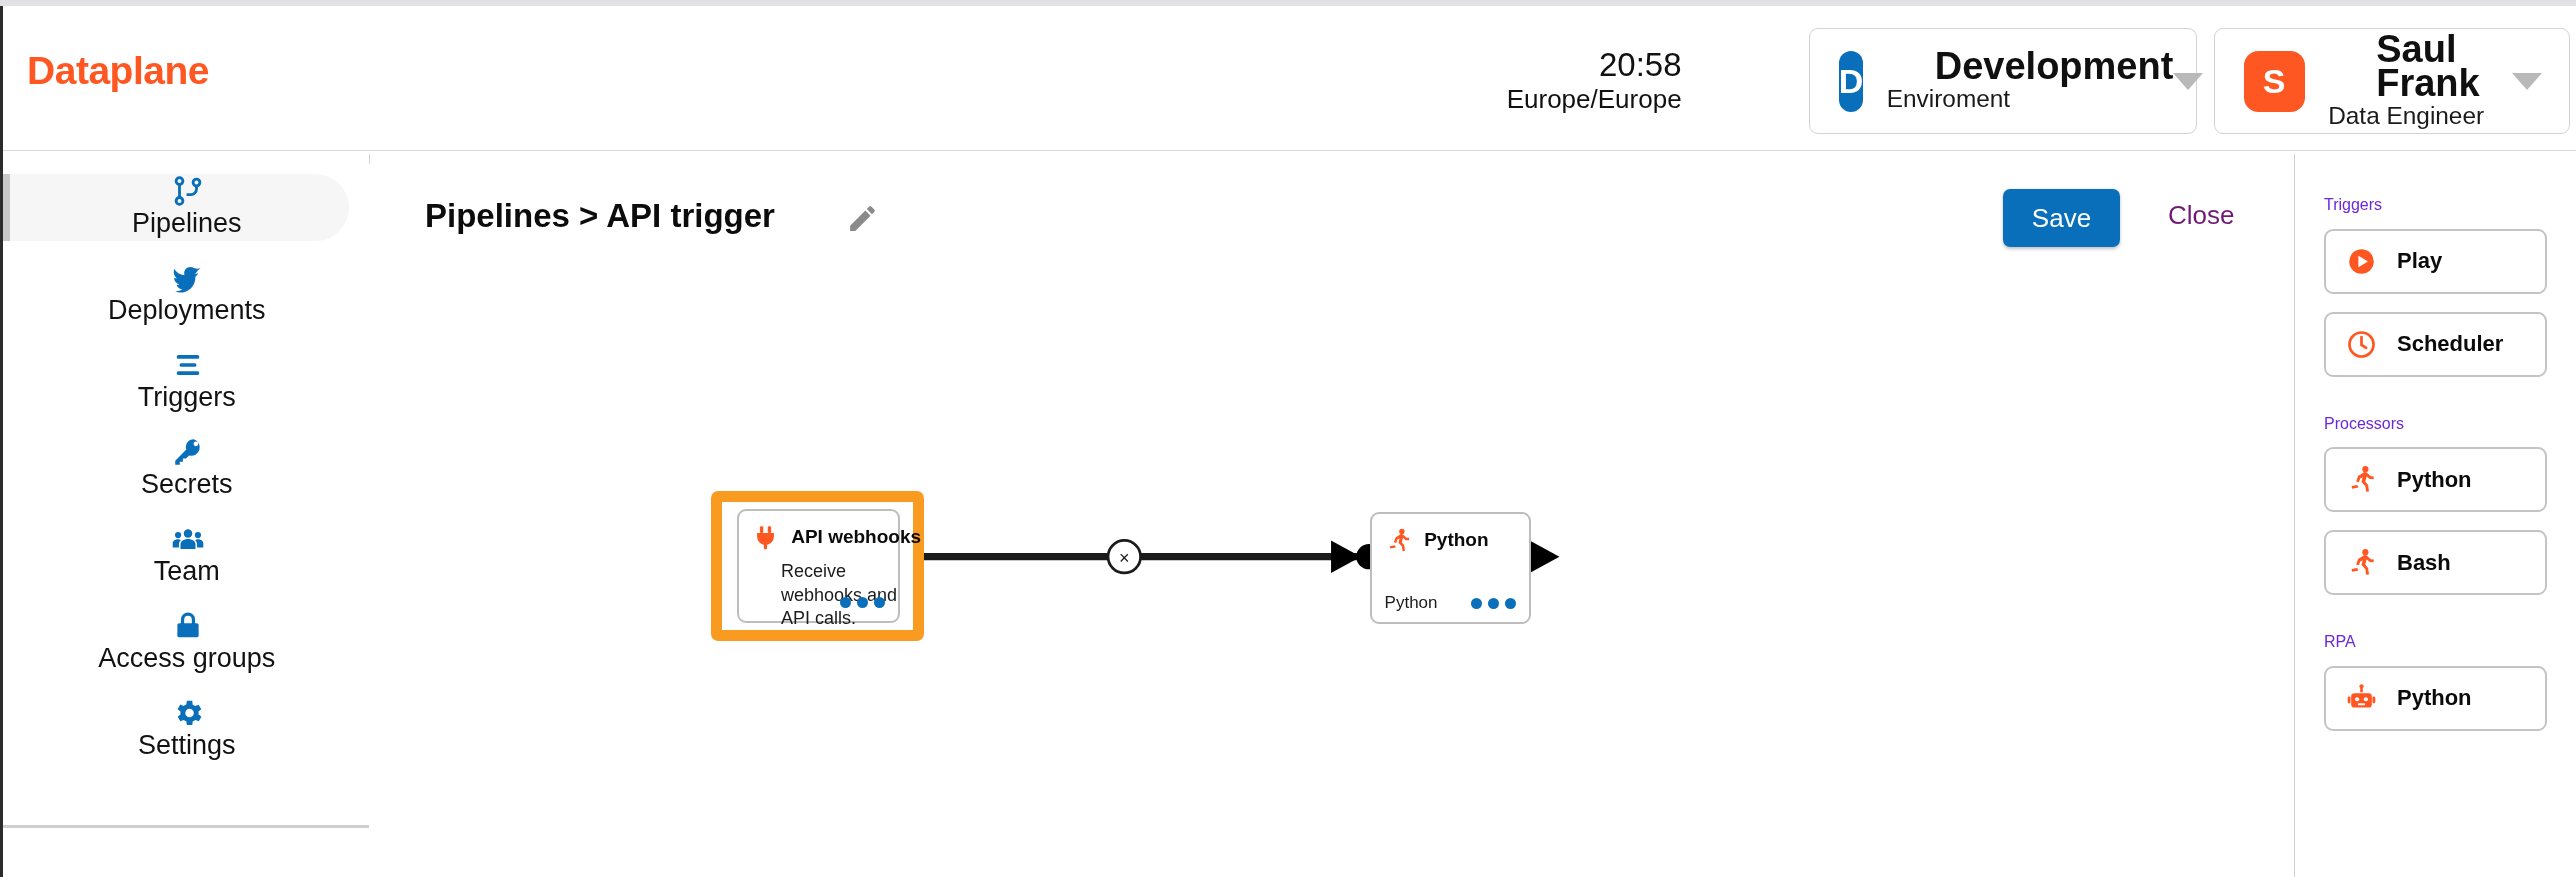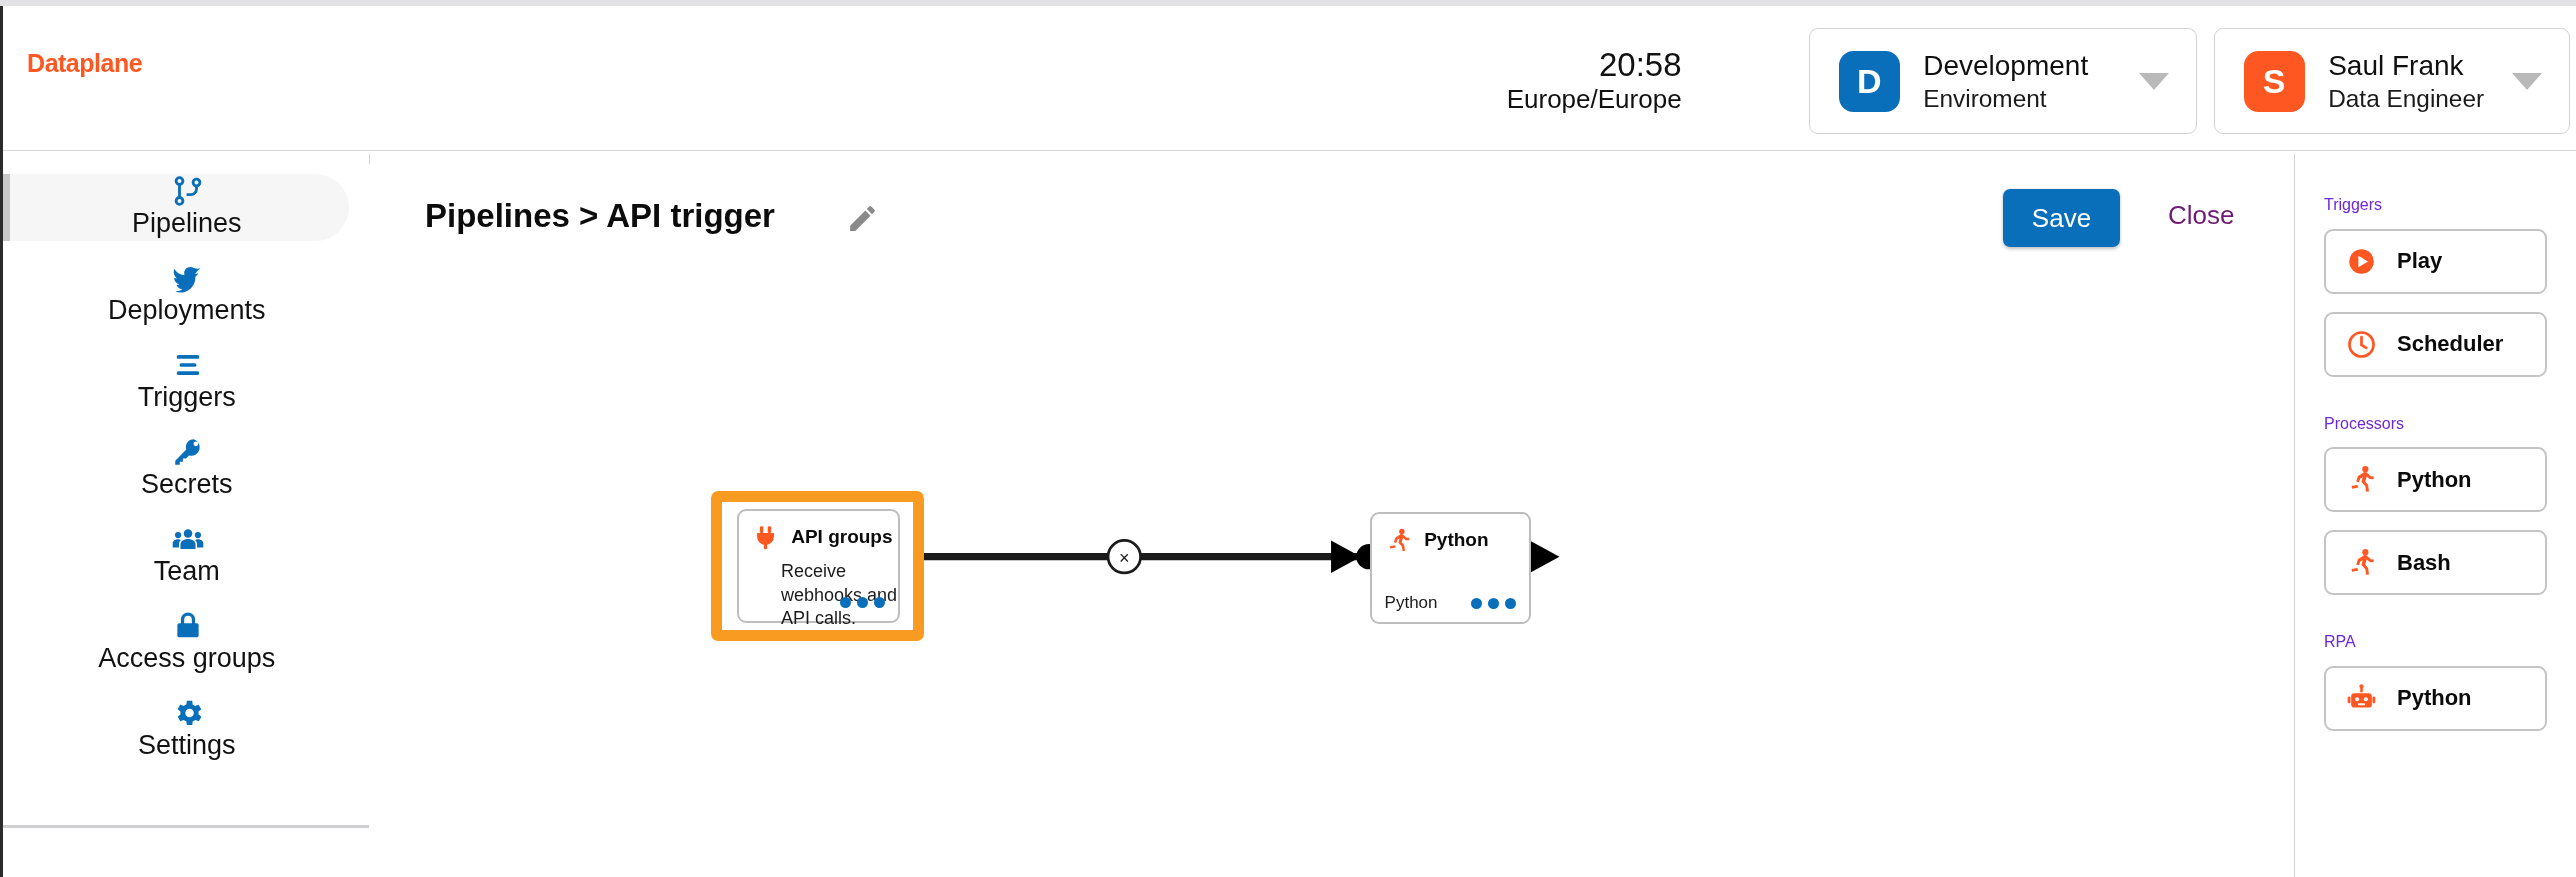--- a/index.html
+++ b/index.html
@@ -21,21 +21,21 @@
   }
 
   
   #header {
     position: absolute; top: 6.3px; left: 2.7px; width: 2573px; height: 145px;
     background: #ffffff;
     border-bottom: 1.8px solid #d8d8d8;
   }
   #brand {
     position: absolute; left: 24.4px; top: 43px;
-    font-size: 25px; font-weight: bold; letter-spacing: -0.5px;
+    font-size: 39px; font-weight: bold; letter-spacing: -0.5px;
     color: #FF5722;
   }
   #clock {
     position: absolute; left: 1504px; top: 41px;
     text-align: right; color: #111;
   }
   #clock .time { font-size: 33px; line-height: 36px; }
   #clock .tz   { font-size: 26px; line-height: 33px; }
 
   .hdr-card {
@@ -50,21 +50,21 @@
   .hdr-avatar {
     width: 61px; height: 61px; border-radius: 14.5px;
     margin-left: 29px;
     display: flex; align-items: center; justify-content: center;
     color: #fff; font-size: 34px; font-weight: bold;
   }
   #env-avatar  { background: #0a6fba; }
   #user-avatar { background: #FF5722; }
 
   .hdr-text { margin-left: 23.5px; flex: 1; }
-  .hdr-title { font-size: 28px; font-weight: normal; color: #101010; line-height: 34px; }
+  .hdr-title { font-size: 38px; font-weight: bold; color: #101010; line-height: 34px; margin-left: 48px; }
   .hdr-sub   { font-size: 24.4px; color: #1a1a1a; line-height: 31px; }
 
   .caret {
     width: 0; height: 0; margin-right: 27px;
     border-left: 15.4px solid transparent;
     border-right: 15.4px solid transparent;
     border-top: 17px solid #b9b9b9;
   }
 
   
@@ -331,21 +331,21 @@
 
     <div id="node-api-selection"></div>
     <div id="node-api-card">
       <div class="node-head">
         <svg class="ico" viewBox="0 0 24 24">
           <rect x="7" y="2" width="3" height="6" rx="1.2" fill="#FF5722"></rect>
           <rect x="14" y="2" width="3" height="6" rx="1.2" fill="#FF5722"></rect>
           <path d="M4.5 8h15v3.2a7.5 7.5 0 0 1-15 0V8z" fill="#FF5722"></path>
           <rect x="10.6" y="17" width="2.8" height="5.5" rx="1.1" fill="#FF5722"></rect>
         </svg>
-        <div class="ttl">API groups</div>
+        <div class="ttl">API webhooks</div>
       </div>
       <div class="node-desc">Receive webhooks and API calls.</div>
       <div class="node-dots">
           <i></i>
           <i></i>
           <i></i>
         </div>
     </div>
 
     <div id="node-python-card">

